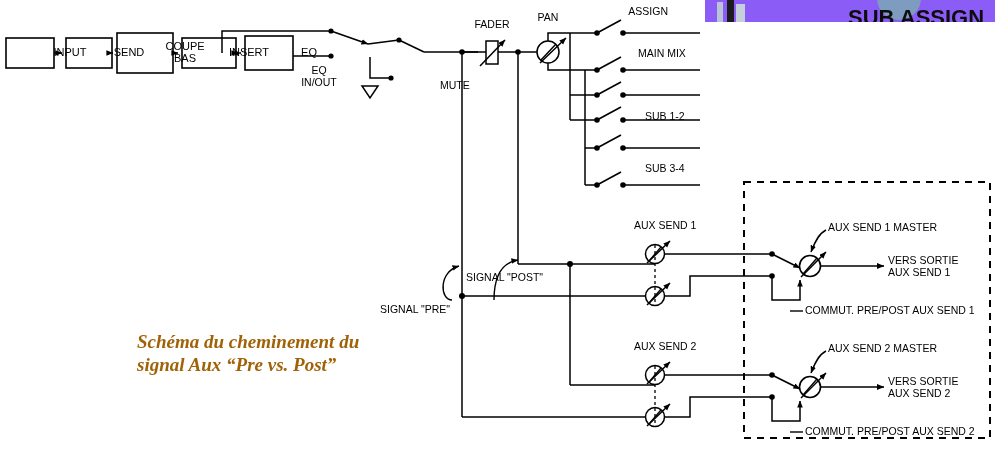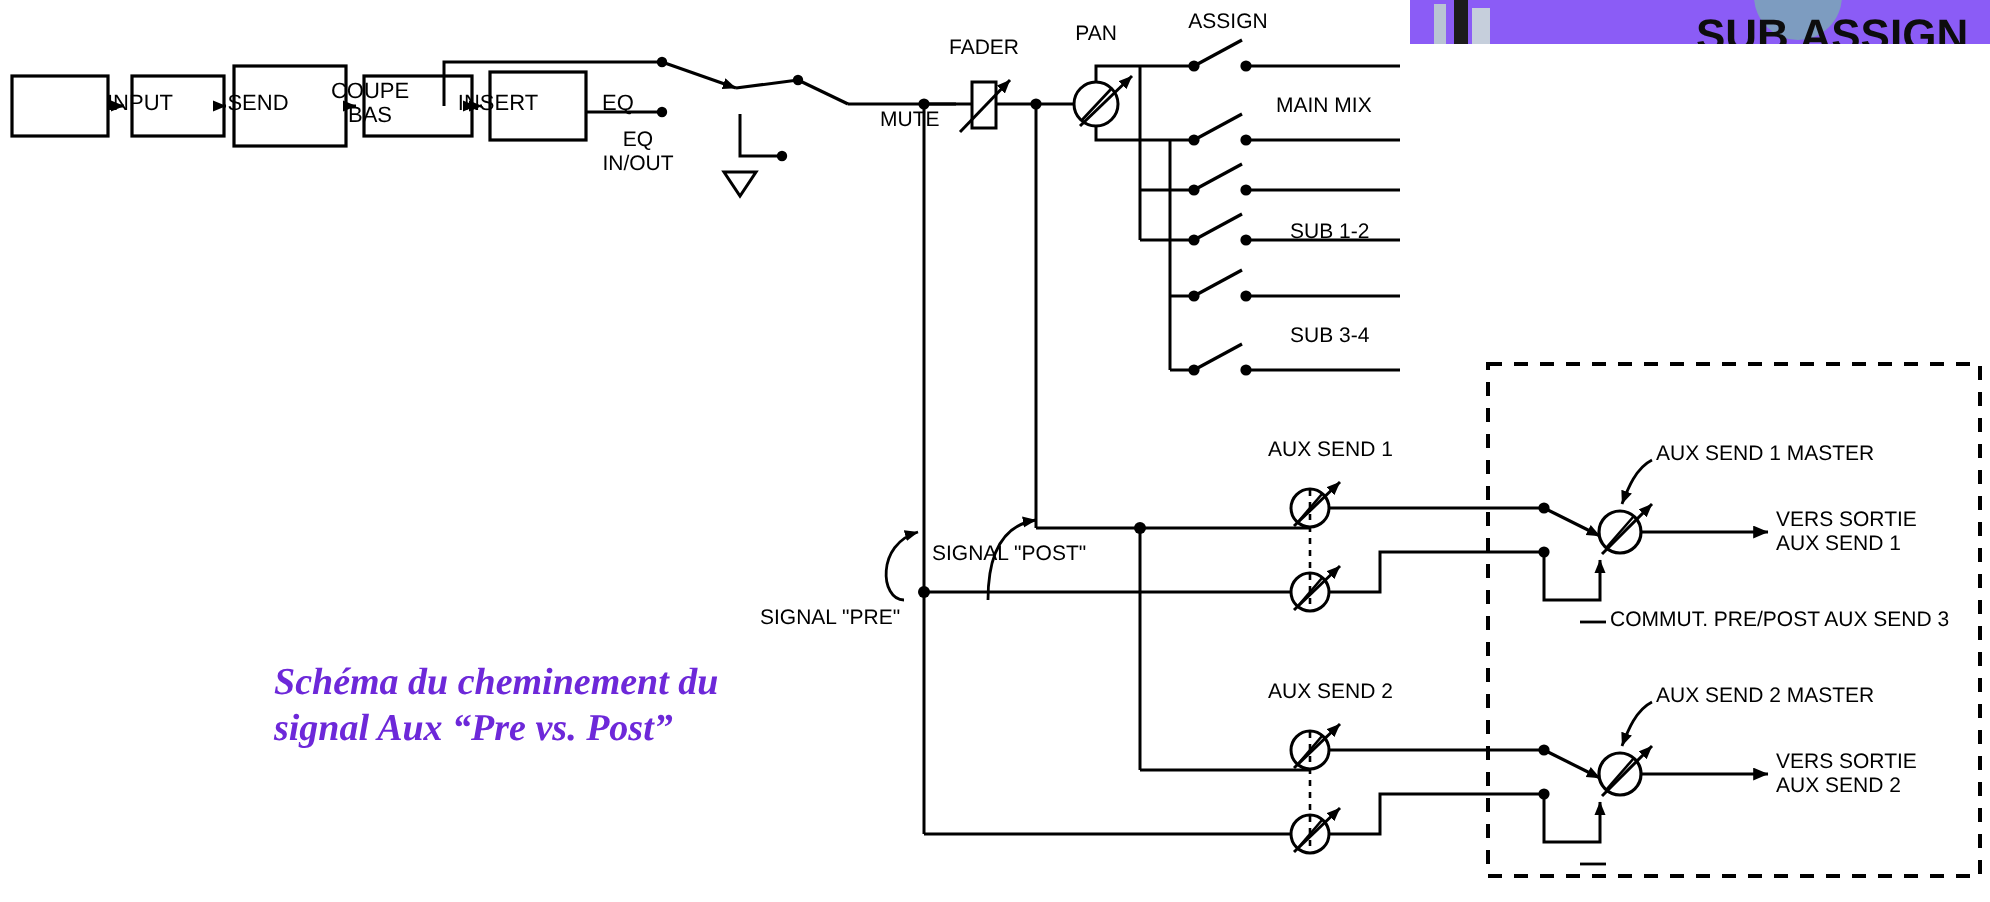--- a/index.html
+++ b/index.html
@@ -5,21 +5,21 @@
   html,body{margin:0;padding:0;background:#ffffff;}
   body{width:995px;height:451px;position:relative;overflow:hidden;
        font-family:"Liberation Sans",sans-serif;}
   #stage{position:absolute;left:0;top:0;width:995px;height:451px;}
   svg{position:absolute;left:0;top:0;width:995px;height:451px;}
   .lbl{position:absolute;font-family:"Liberation Sans",sans-serif;
        font-size:10.5px;color:#000;white-space:pre;line-height:12px;}
   .lbl.c{text-align:center;}
   .boxlbl{font-size:11px;padding-left:40px;}
   .caption{position:absolute;font-family:"Liberation Serif",serif;
-           font-weight:bold;font-style:italic;font-size:19px;color:#6d28d9;
+           font-weight:bold;font-style:italic;font-size:19px;color:#a16207;
            line-height:23px;white-space:pre;}
   .cutband{position:absolute;left:705px;top:0;width:290px;height:27px;
            background:#8b5cf6;overflow:hidden;}
   .cutbar{position:absolute;left:22px;top:0;width:7px;height:27px;background:#1c1c1c;}
   .cutbar2{position:absolute;left:12px;top:2px;width:6px;height:22px;background:#b9c4d4;}
   .cutbar3{position:absolute;left:31px;top:4px;width:9px;height:18px;background:#c6cfdc;}
   .cutcirc{position:absolute;left:172px;top:-24px;width:44px;height:44px;
            border-radius:50%;background:#7d9cc0;}
   .cuttext{position:absolute;left:143px;top:5px;font-family:"Liberation Sans",sans-serif;
            font-weight:bold;font-size:22px;color:#0d0d0d;white-space:pre;}
@@ -246,42 +246,43 @@
 
   <div class="lbl boxlbl c" style="left:6px;top:46px;width:48px;">INPUT</div>
   <div class="lbl boxlbl c" style="left:66px;top:46px;width:46px;">SEND</div>
   <div class="lbl boxlbl c" style="left:117px;top:40px;width:56px;">COUPE
 BAS</div>
   <div class="lbl boxlbl c" style="left:182px;top:46px;width:54px;">INSERT</div>
   <div class="lbl boxlbl c" style="left:245px;top:46px;width:48px;">EQ</div>
 
   <div class="lbl c" style="left:288px;top:64px;width:62px;">EQ
 IN/OUT</div>
-  <div class="lbl" style="left:396px;top:54px;padding-left:44px;">MUTE</div>
+  <div class="lbl" style="left:396px;top:79px;padding-left:44px;">MUTE</div>
 
   <div class="lbl c" style="left:462px;top:18px;width:60px;">FADER</div>
   <div class="lbl c" style="left:522px;top:11px;width:52px;">PAN</div>
-  <div class="lbl c" style="left:583px;top:5px;width:62px;">ASSIGN</div>
+  <div class="lbl c" style="left:606px;top:5px;width:62px;text-align:right;">ASSIGN</div>
 
   <div class="lbl" style="left:638px;top:47px;">MAIN MIX</div>
   <div class="lbl" style="left:645px;top:110px;">SUB 1-2</div>
   <div class="lbl" style="left:645px;top:162px;">SUB 3-4</div>
 
   <div class="lbl" style="left:380px;top:303px;">SIGNAL "PRE"</div>
   <div class="lbl" style="left:466px;top:271px;">SIGNAL "POST"</div>
 
   <div class="lbl" style="left:634px;top:219px;">AUX SEND 1</div>
   <div class="lbl" style="left:634px;top:340px;">AUX SEND 2</div>
 
 
   <div class="lbl" style="left:828px;top:221px;">AUX SEND 1 MASTER</div>
   <div class="lbl" style="left:888px;top:254px;">VERS SORTIE
 AUX SEND 1</div>
-  <div class="lbl" style="left:805px;top:304px;">COMMUT. PRE/POST AUX SEND 3</div>
+  <div class="lbl" style="left:805px;top:304px;">COMMUT. PRE/POST AUX SEND 1</div>
 
   <div class="lbl" style="left:828px;top:342px;">AUX SEND 2 MASTER</div>
   <div class="lbl" style="left:888px;top:375px;">VERS SORTIE
 AUX SEND 2</div>
+  <div class="lbl" style="left:805px;top:425px;">COMMUT. PRE/POST AUX SEND 2</div>
 
   <div class="caption" style="left:137px;top:330px;">Schéma du cheminement du</div>
   <div class="caption" style="left:137px;top:353px;">signal Aux “Pre vs. Post”</div>
 
 </div>
 
 </body></html>

